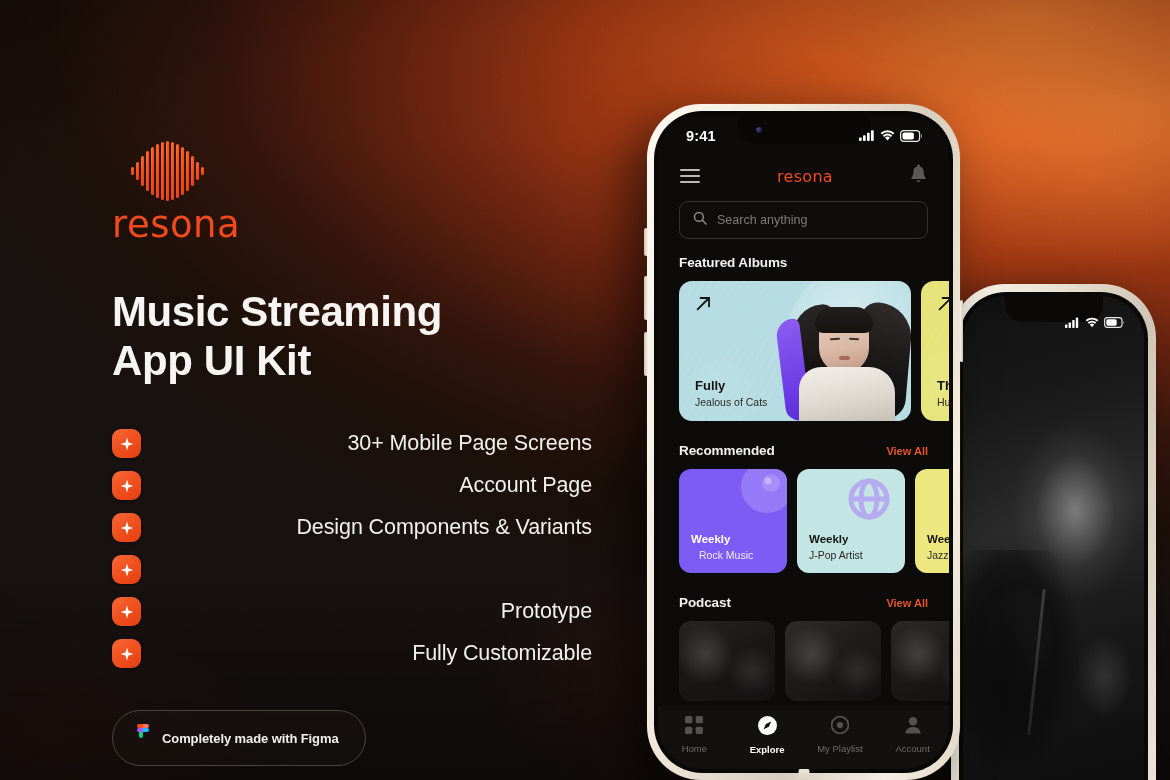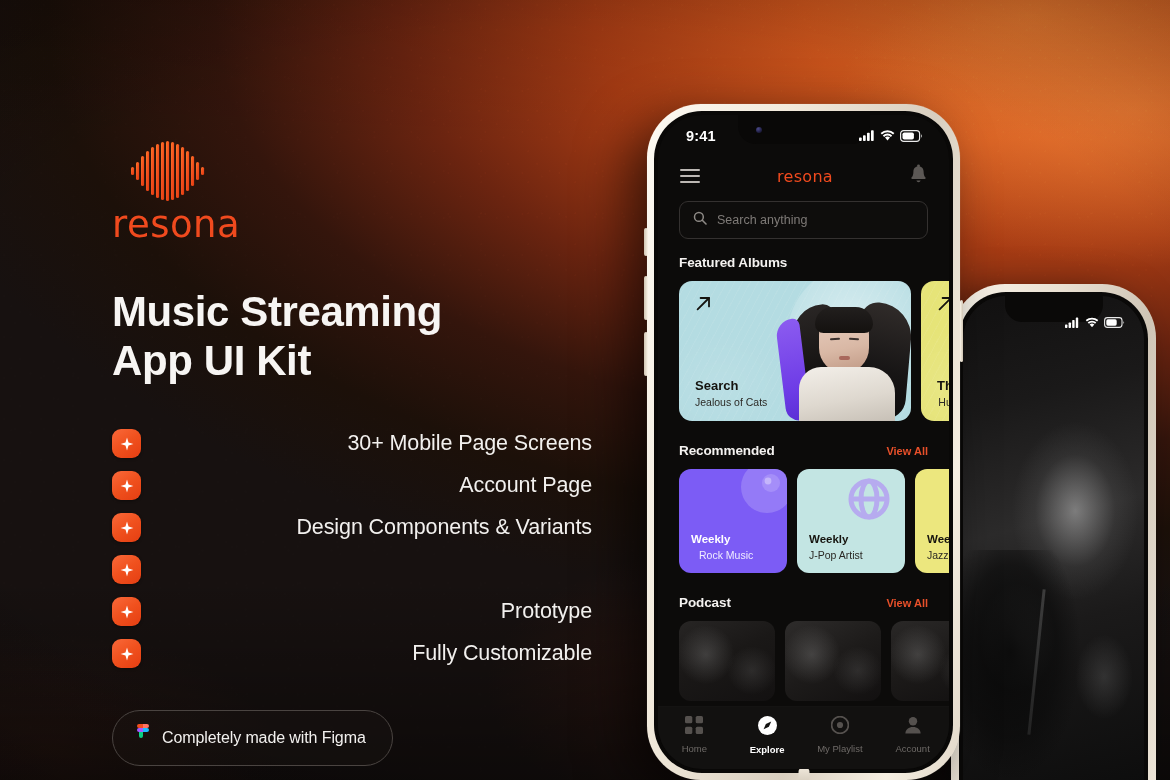--- a/index.html
+++ b/index.html
@@ -88,21 +88,21 @@
     font-size:21.5px; color:#F2F0EE; font-weight:400; letter-spacing:-0.1px;
   }
 
   
   .figma-pill {
     display:inline-flex; align-items:center; gap:11px;
     border:1.4px solid #4A4441; border-radius:999px;
     padding:13px 26px 13px 22px;
     background:rgba(28,22,20,.35);
   }
-  .figma-label { font-size:16px; color:#F2F0EE; letter-spacing:-0.1px; }
+  .figma-label { font-size:13px; color:#F2F0EE; letter-spacing:-0.1px;font-weight:bold; }
 
   
   #phone-back {
     position:absolute; left:951px; top:284px; width:205px; height:500px;
     z-index:5;
   }
   .p2-frame {
     position:absolute; inset:0;
     border-radius:54px 54px 0 0;
     background:linear-gradient(100deg,#FBF6EC 0%,#E9E0D2 38%,#CFC5B6 70%,#EDE5D8 100%);
@@ -242,21 +242,21 @@
   .feat-rail { display:flex; gap:10px; padding-left:21px; margin-bottom:22px; }
   .feat-card {
     flex:0 0 auto; width:232px; height:140px; border-radius:13px;
     position:relative; overflow:hidden;
   }
   .feat-card.c1 { background:#B4DCE2; }
   .feat-card.c2 { width:105px; background:#E6E478; }
   .fc-arrow { position:absolute; left:16px; top:14px; z-index:4; }
   .fc-txt { position:absolute; left:16px; bottom:13px; z-index:4; }
   .fc-name { font-size:13px; font-weight:700; color:#15130F; line-height:1.25; }
-  .fc-sub { font-size:10.5px; color:#2C2A26; margin-top:2px;text-align:center; }
+  .fc-sub { font-size:10.5px; color:#2C2A26; margin-top:2px; }
   .fc-disc {
     position:absolute; right:-26px; top:-18px; width:150px; height:150px;
     border-radius:50%;
     background:radial-gradient(circle at 42% 40%, rgba(255,255,255,.45) 0%, rgba(255,255,255,.18) 46%, rgba(255,255,255,0) 72%);
   }
   .fc-tex {
     position:absolute; inset:0; opacity:.30;
     background:
       repeating-linear-gradient(118deg, rgba(255,255,255,.22) 0 1px, rgba(255,255,255,0) 1px 7px),
       radial-gradient(44% 58% at 18% 74%, rgba(255,255,255,.30) 0%, rgba(255,255,255,0) 70%);
@@ -560,21 +560,21 @@
                 <div class="ph-purple"></div>
                 <div class="ph-hairR"></div>
                 <div class="ph-face"></div>
                 <div class="ph-fringe"></div>
                 <div class="ph-eye1"></div>
                 <div class="ph-eye2"></div>
                 <div class="ph-lip"></div>
                 <div class="ph-body"></div>
               </div>
               <div class="fc-txt">
-                <div class="fc-name">Search</div>
+                <div class="fc-name">Fully</div>
                 <div class="fc-sub">Jealous of Cats</div>
               </div>
             </div>
 
             <div class="feat-card c2">
               <div class="fc-tex"></div>
               <span class="fc-arrow">
                 <svg width="17" height="17" viewBox="0 0 17 17" aria-hidden="true">
                   <path d="M2.6 14.4 L14 3" stroke="#15130F" stroke-width="1.8" stroke-linecap="round"></path>
                   <path d="M5.6 3 H14 V11.4" fill="none" stroke="#15130F" stroke-width="1.8" stroke-linecap="round" stroke-linejoin="round"></path>

